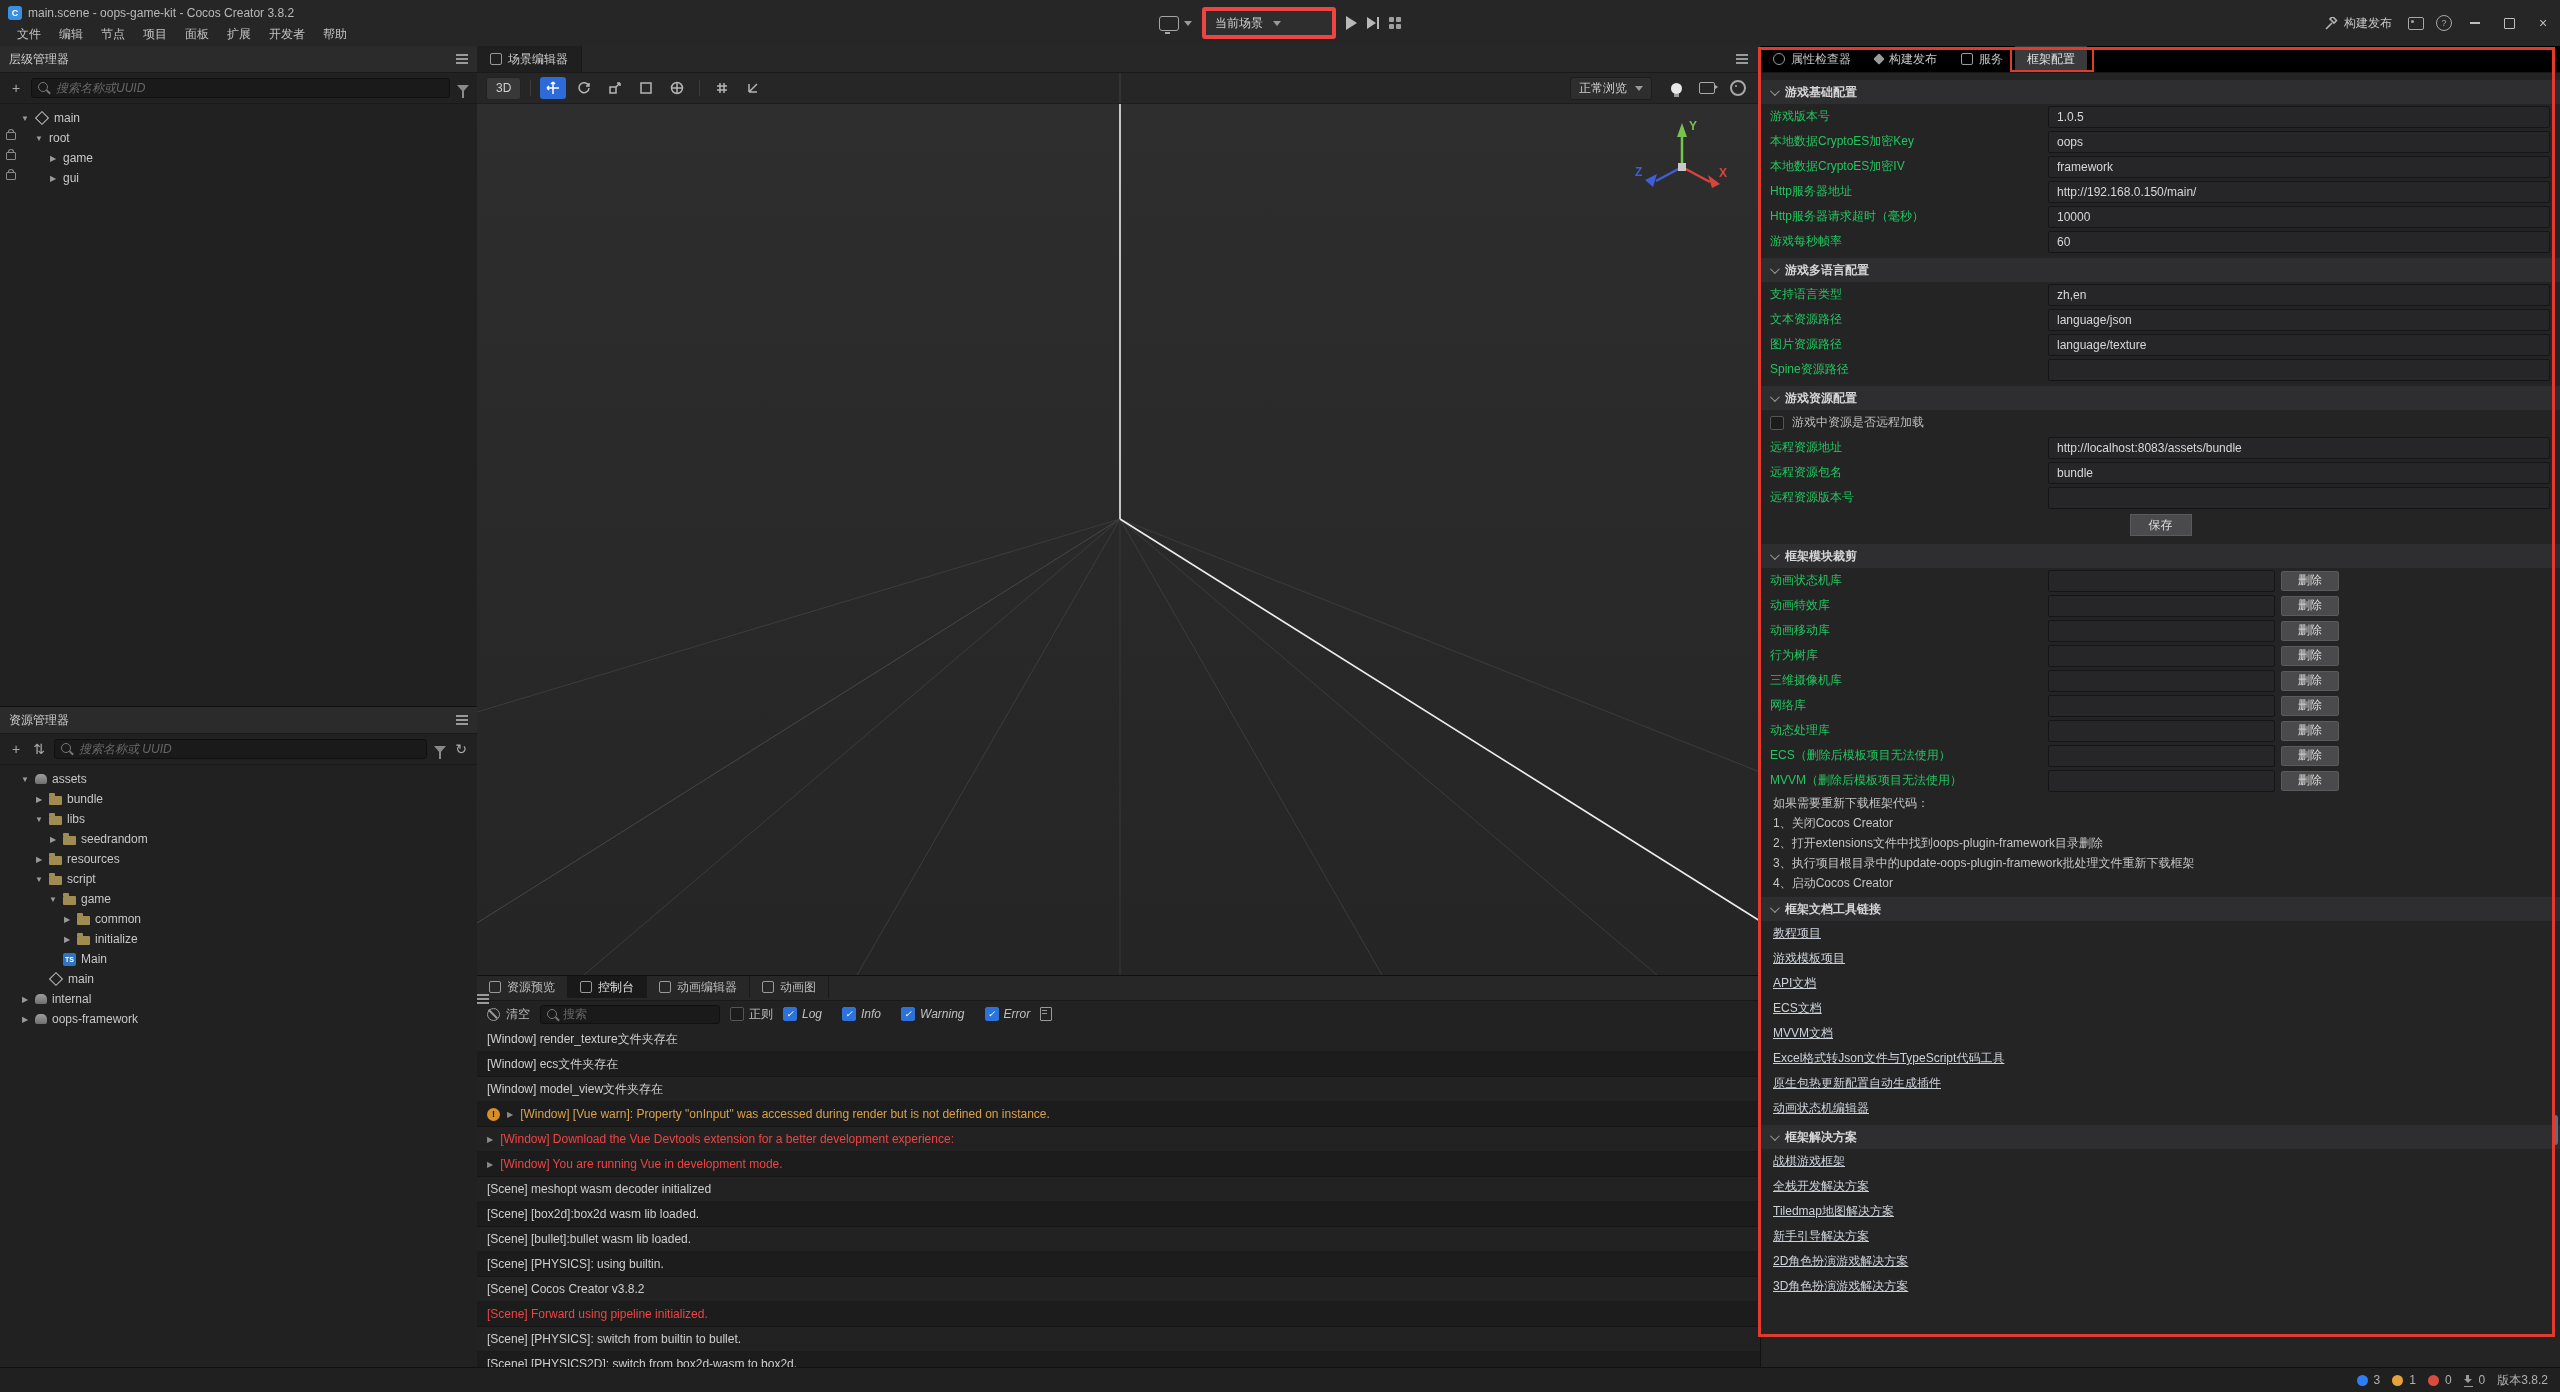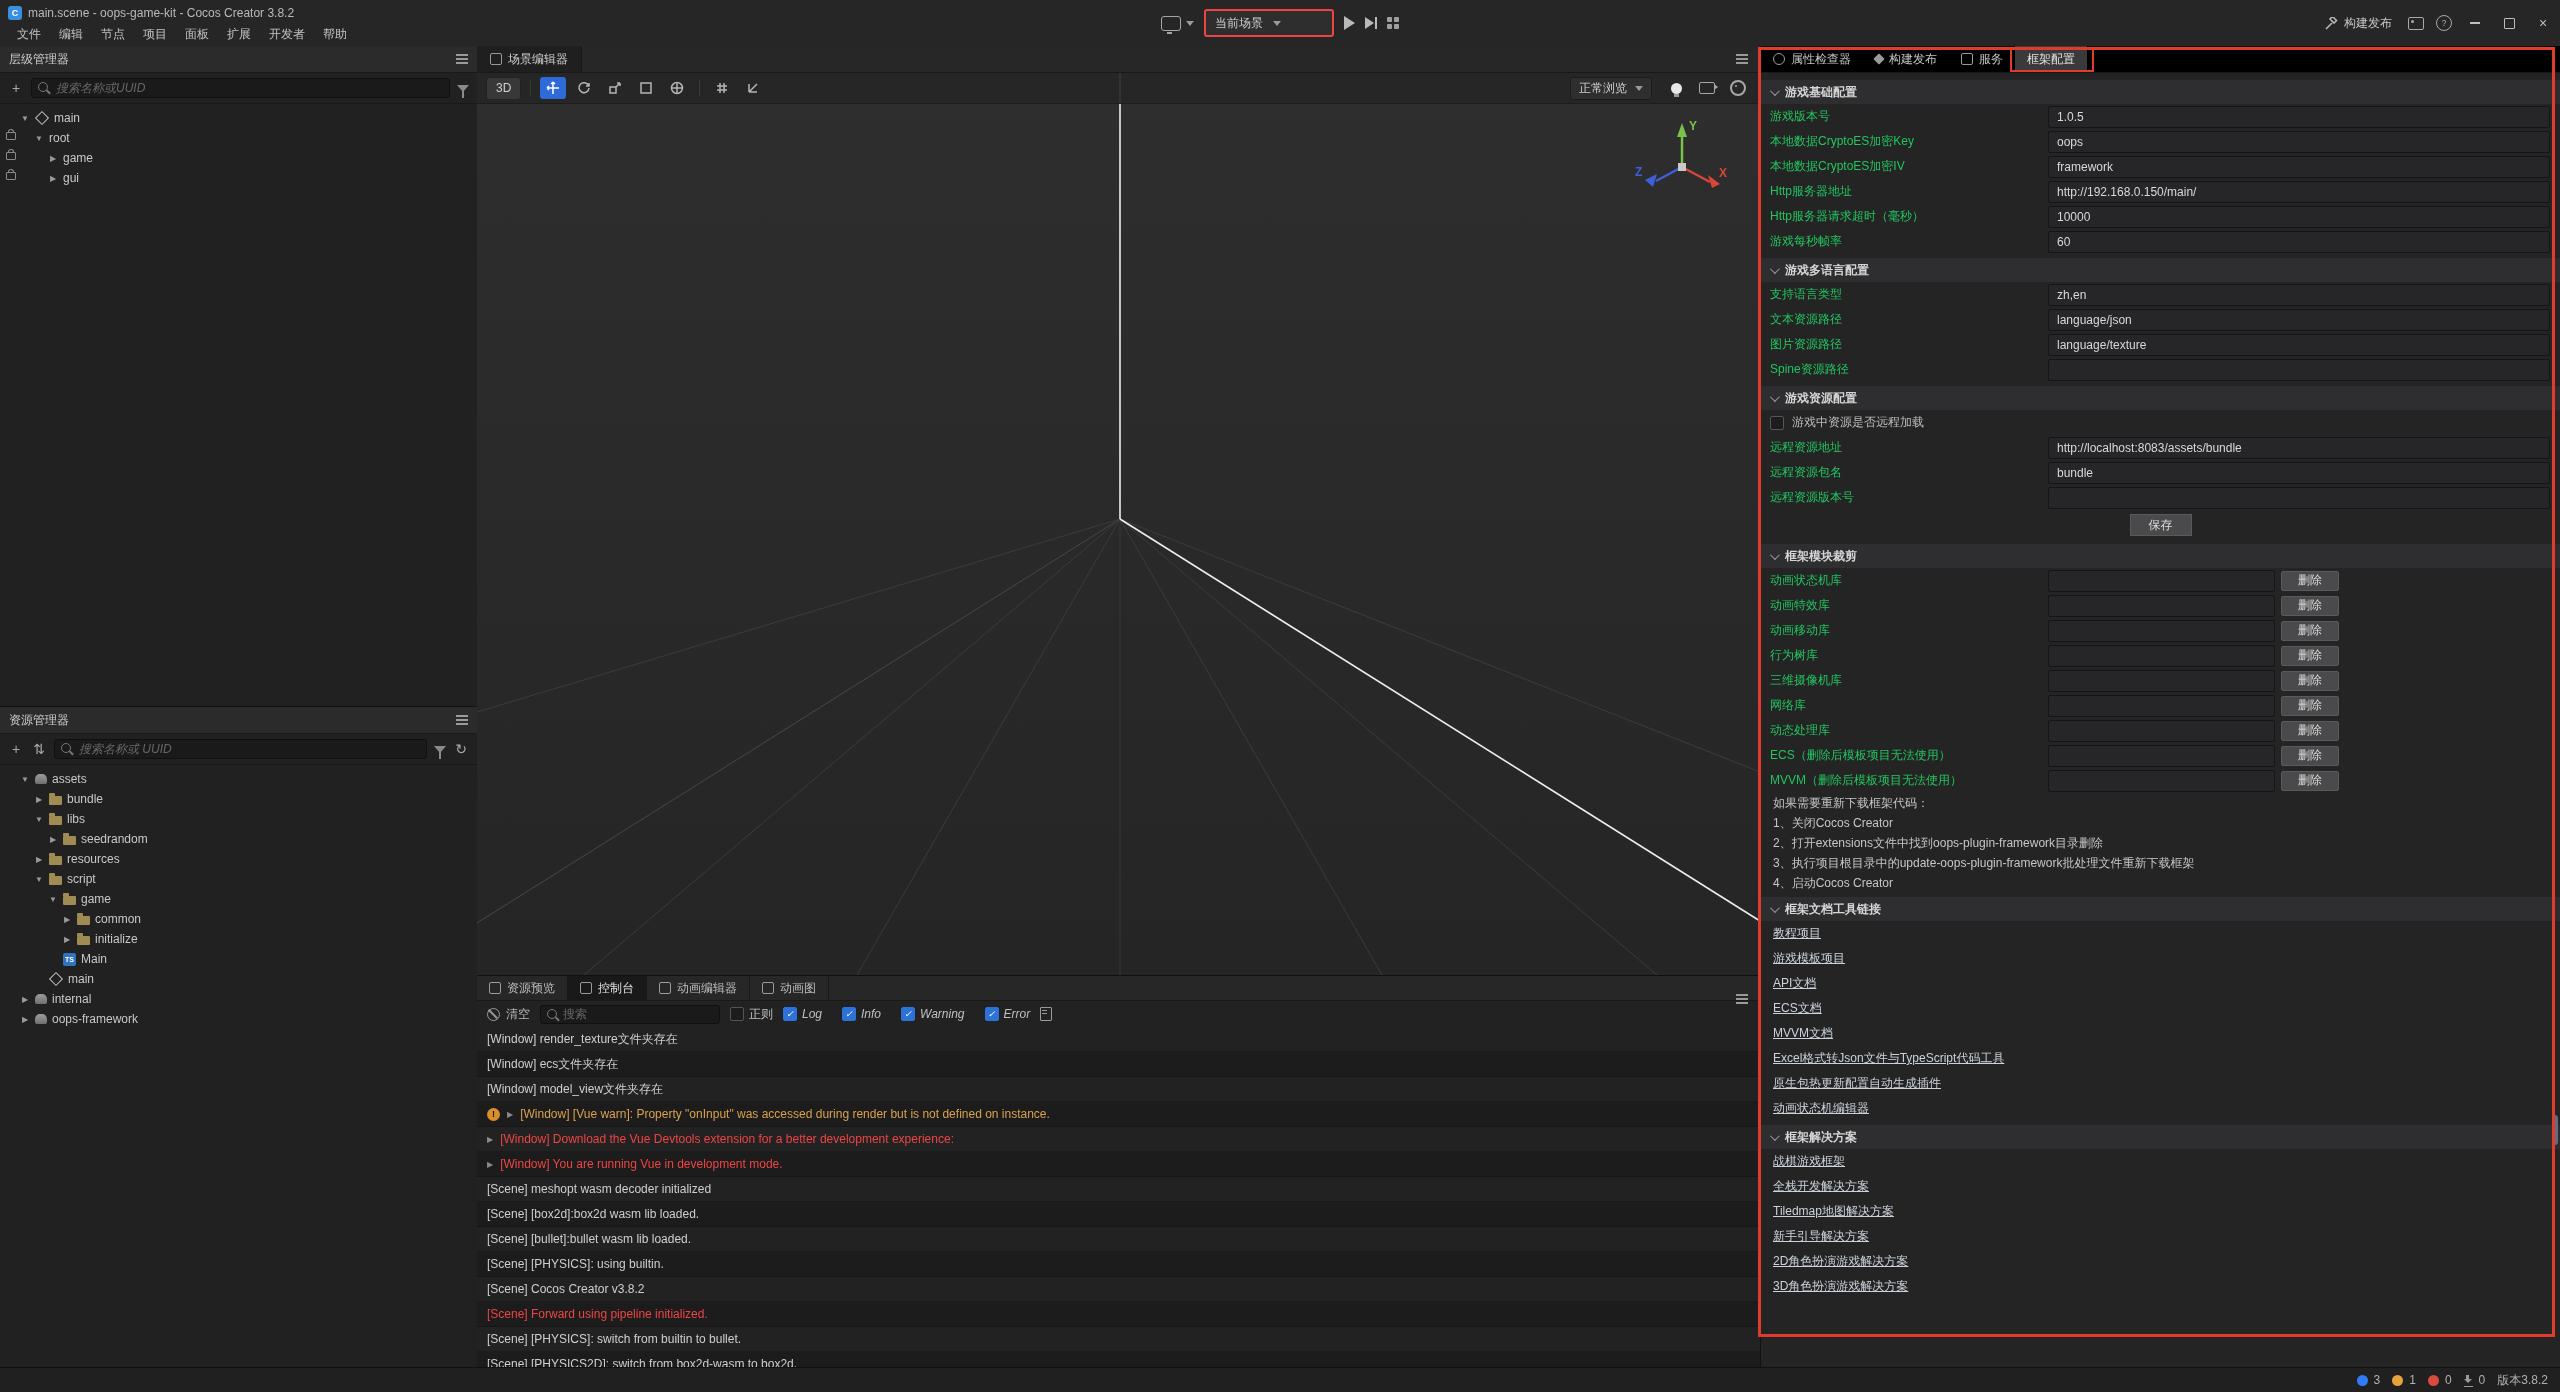--- a/index.html
+++ b/index.html
@@ -12,21 +12,21 @@
   .tb-title-row{display:flex;align-items:center;gap:6px;height:20px;}
   .app-logo{width:14px;height:14px;border-radius:3px;background:#3a8fe0;color:#fff;font-size:9px;font-weight:bold;
             display:flex;align-items:center;justify-content:center;}
   .tb-title{color:#b9b9b9;}
   .menubar{display:flex;height:22px;align-items:center;}
   .menu-item{padding:0 9px;color:#c2c2c2;height:100%;display:flex;align-items:center;border-radius:3px;}
   .tb-center{position:absolute;left:50%;top:0;height:46px;transform:translateX(-50%);display:flex;align-items:center;gap:10px;}
   .dev-ic{width:18px;height:13px;border:1.5px solid #a5a5a5;border-radius:3px;position:relative;}
   .dev-ic::after{content:"";position:absolute;left:5px;bottom:-4px;width:5px;height:2px;background:#a5a5a5;}
   .caret{width:0;height:0;border-left:4px solid transparent;border-right:4px solid transparent;border-top:5px solid #9a9a9a;}
-  .tb-select{height:24px;background:#2e2e2e;border:2px solid #ef4444;border-radius:3px;display:flex;align-items:center;gap:10px;
+  .tb-select{height:24px;background:#2e2e2e;border:4px solid #ef4444;border-radius:3px;display:flex;align-items:center;gap:10px;
              padding:0 9px;min-width:108px;color:#cfcfcf;text-align:center;}
   .play-tri{width:0;height:0;border-top:7px solid transparent;border-bottom:7px solid transparent;border-left:11px solid #b9b9b9;}
   .step-ic{display:flex;align-items:center;gap:1px;}
   .step-ic .t{width:0;height:0;border-top:6px solid transparent;border-bottom:6px solid transparent;border-left:9px solid #b9b9b9;}
   .step-ic .b{width:2px;height:12px;background:#b9b9b9;}
   .grid-ic{width:12px;height:12px;display:grid;grid-template-columns:5px 5px;grid-template-rows:5px 5px;gap:2px;}
   .grid-ic i{background:#9f9f9f;border-radius:1px;}
   .tb-right{position:absolute;right:0;top:0;height:46px;display:flex;align-items:center;}
   .build-btn{display:flex;align-items:center;gap:6px;color:#c6c6c6;padding:0 10px;height:28px;border-radius:3px;}
   .icon-btn{width:28px;height:28px;display:flex;align-items:center;justify-content:center;color:#b5b5b5;}
@@ -93,21 +93,21 @@
   .cam-ic{width:14px;height:10px;border:1.4px solid #a8a8a8;border-radius:2px;position:relative;}
   .cam-ic::after{content:"";position:absolute;right:-4px;top:1px;width:0;height:0;border-top:3px solid transparent;border-bottom:3px solid transparent;border-left:4px solid #a8a8a8;}
   .gear-ic{width:12px;height:12px;border:2px solid #a8a8a8;border-radius:50%;position:relative;}
   .gear-ic::after{content:"";position:absolute;left:3px;top:3px;width:2px;height:2px;background:#a8a8a8;border-radius:50%;}
   .viewport{position:absolute;left:0;top:26px;right:0;bottom:0;background:linear-gradient(#2e2e2e,#252525);}
   .viewport svg.lines{position:absolute;left:0;top:0;}
   .gizmo{position:absolute;left:1157px;top:43px;width:96px;height:96px;}
   .gizmo text{font-size:12px;font-family:"Liberation Sans",sans-serif;font-weight:bold;}
   
   .console-area{position:absolute;left:0;right:0;top:929px;bottom:0;background:#1e1e1e;border-top:1px solid #101010;overflow:hidden;}
-  .console-tabbar{height:24px;background:#272727;border-bottom:1px solid #191919;display:flex;align-items:flex-end;}
+  .console-tabbar{height:24px;background:#272727;border-bottom:1px solid #191919;display:flex;align-items:flex-start;flex-direction:column;}
   .ctab{height:100%;display:flex;align-items:center;gap:6px;padding:0 12px;border-right:1px solid #191919;color:#bdbdbd;}
   .ctab.active{background:#191919;color:#e0e0e0;}
   .console-toolbar{height:26px;display:flex;align-items:center;gap:10px;padding:0 10px;border-bottom:1px solid #161616;background:#222;}
   .clear-btn{display:flex;align-items:center;gap:6px;color:#b5b5b5;}
   .ban{width:11px;height:11px;border:1.5px solid #9a9a9a;border-radius:50%;position:relative;flex:none;}
   .ban::after{content:"";position:absolute;left:-1px;top:4.5px;width:12px;height:1.5px;background:#9a9a9a;transform:rotate(45deg);}
   .console-search{position:relative;width:180px;height:19px;}
   .console-search input{width:100%;height:100%;box-sizing:border-box;background:#1a1a1a;border:1px solid #101010;border-radius:3px;color:#bbb;padding:0 6px 0 22px;font-size:12px;}
   .console-search input::placeholder{color:#666;}
   .cb{width:12px;height:12px;border:1px solid #555;background:#1c1c1c;border-radius:2px;display:inline-flex;align-items:center;justify-content:center;font-size:9px;color:#fff;flex:none;}

